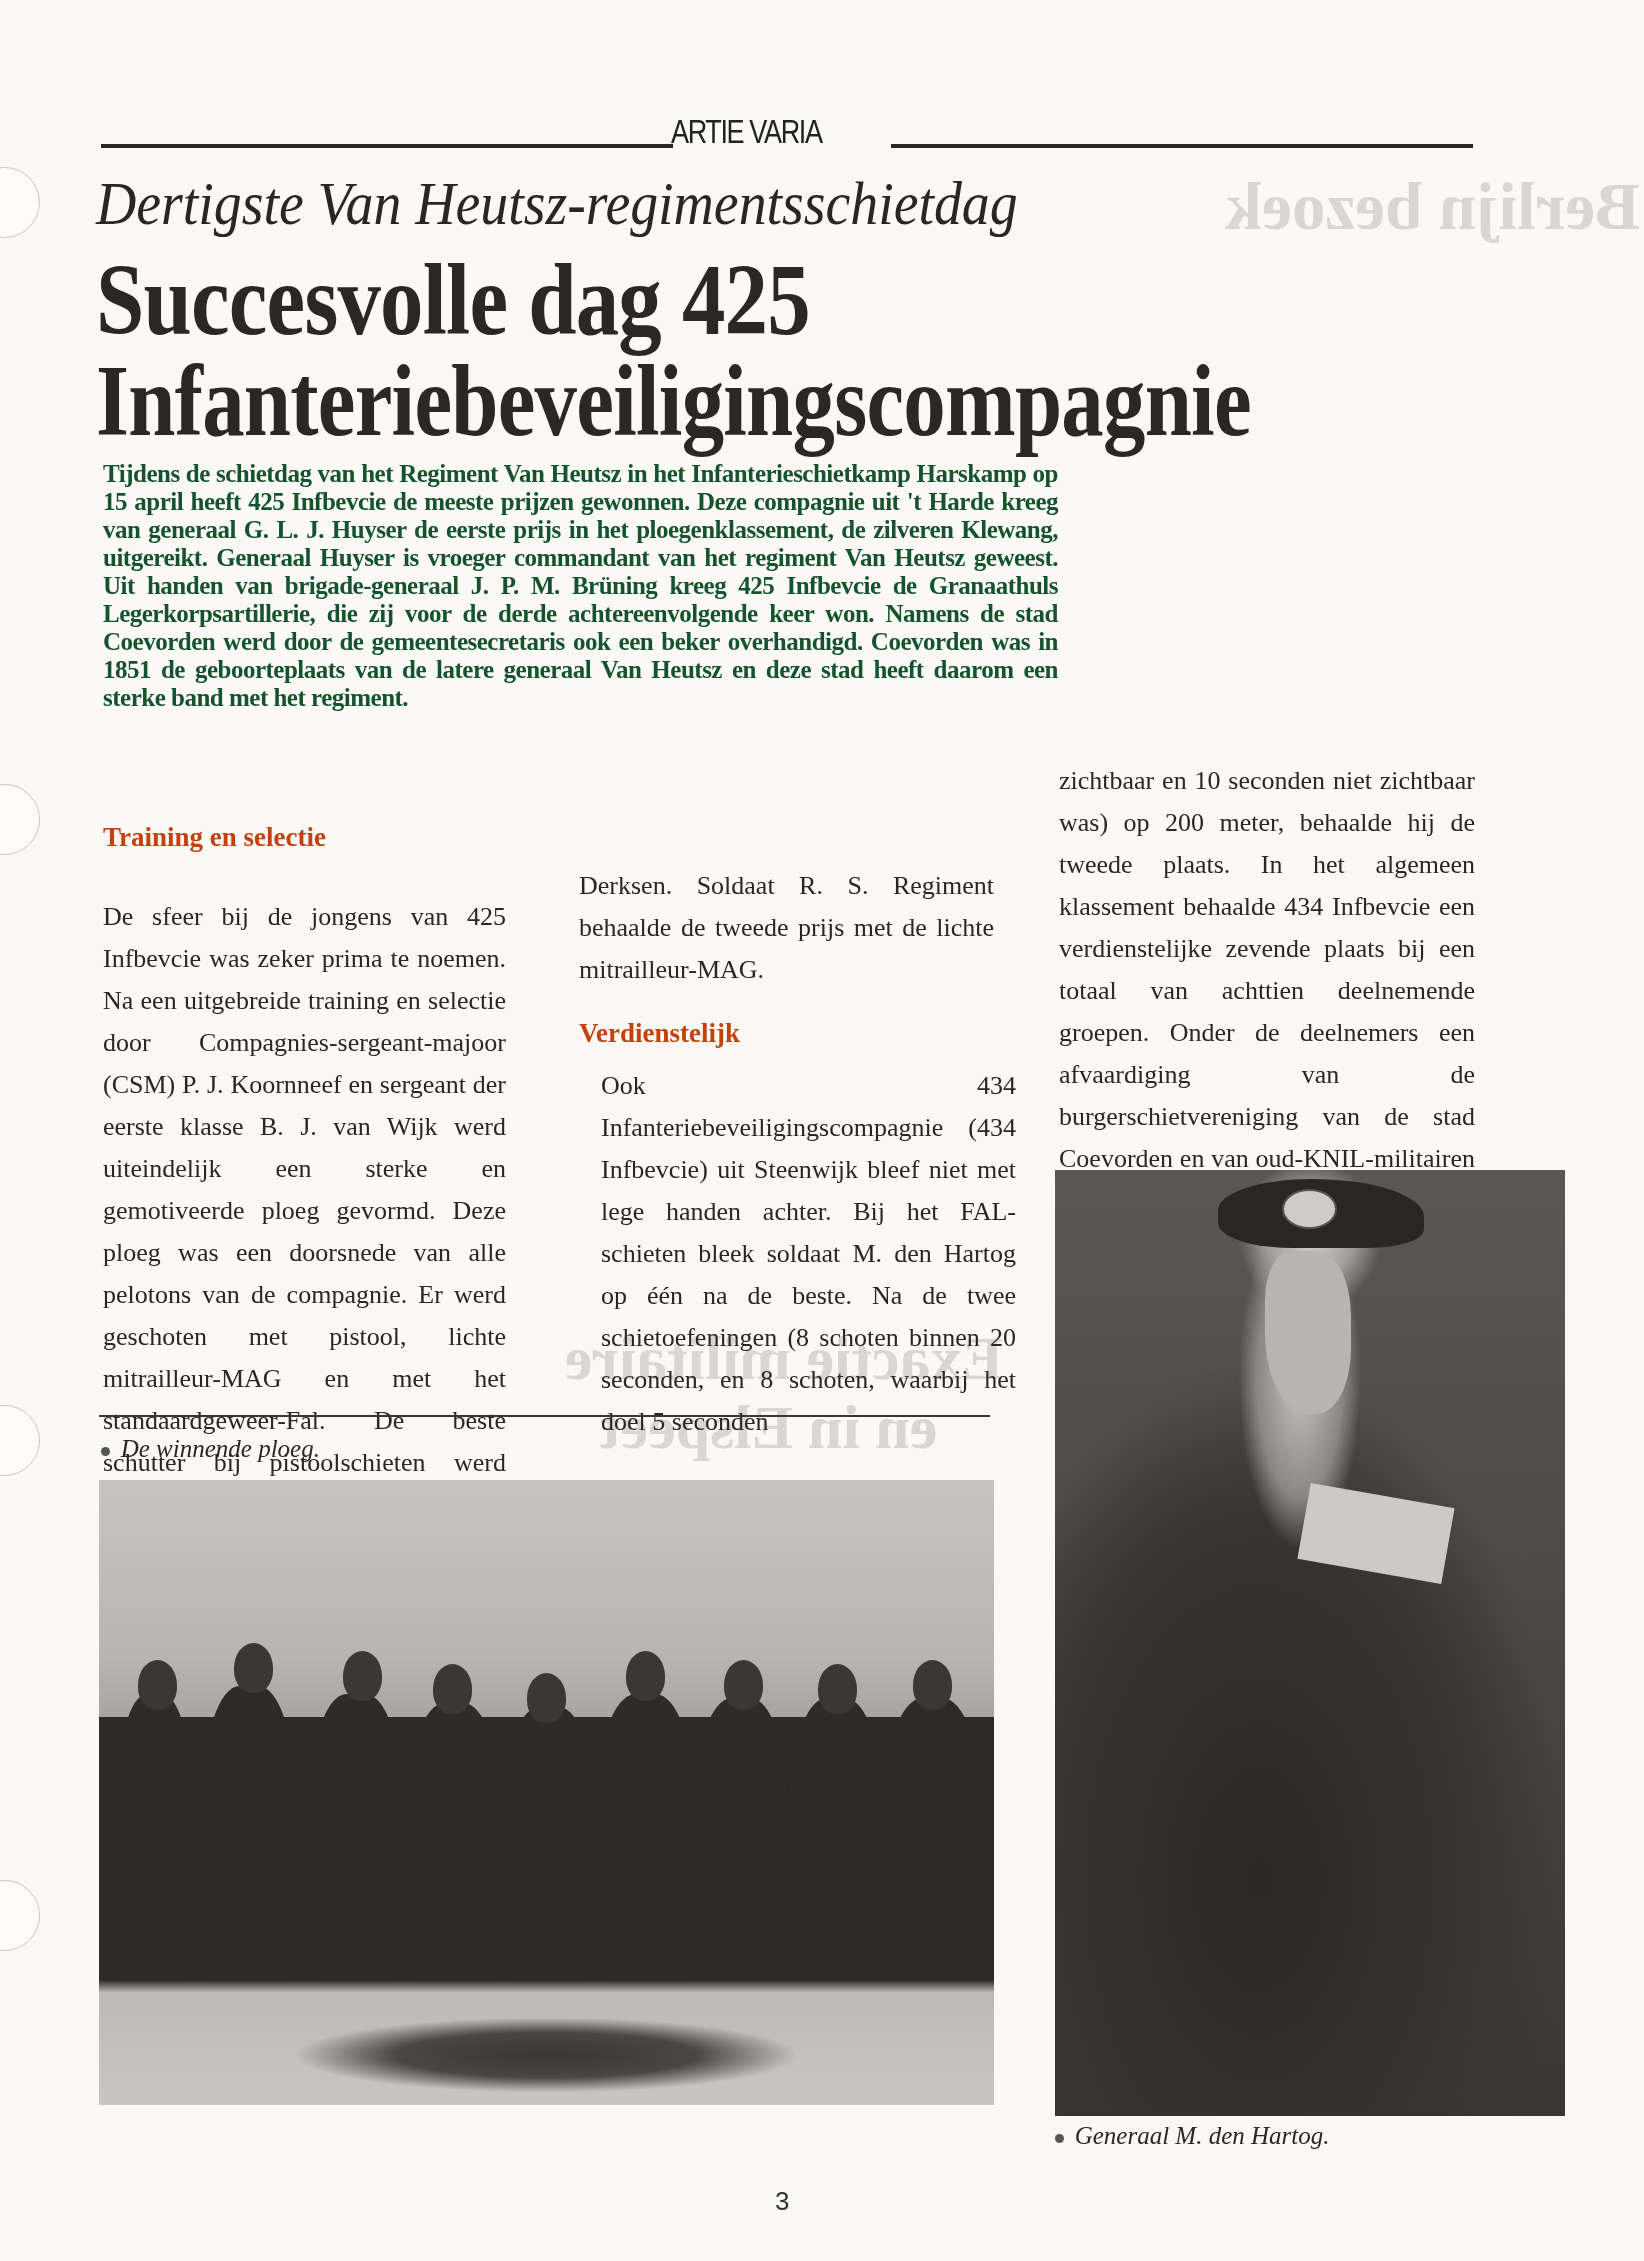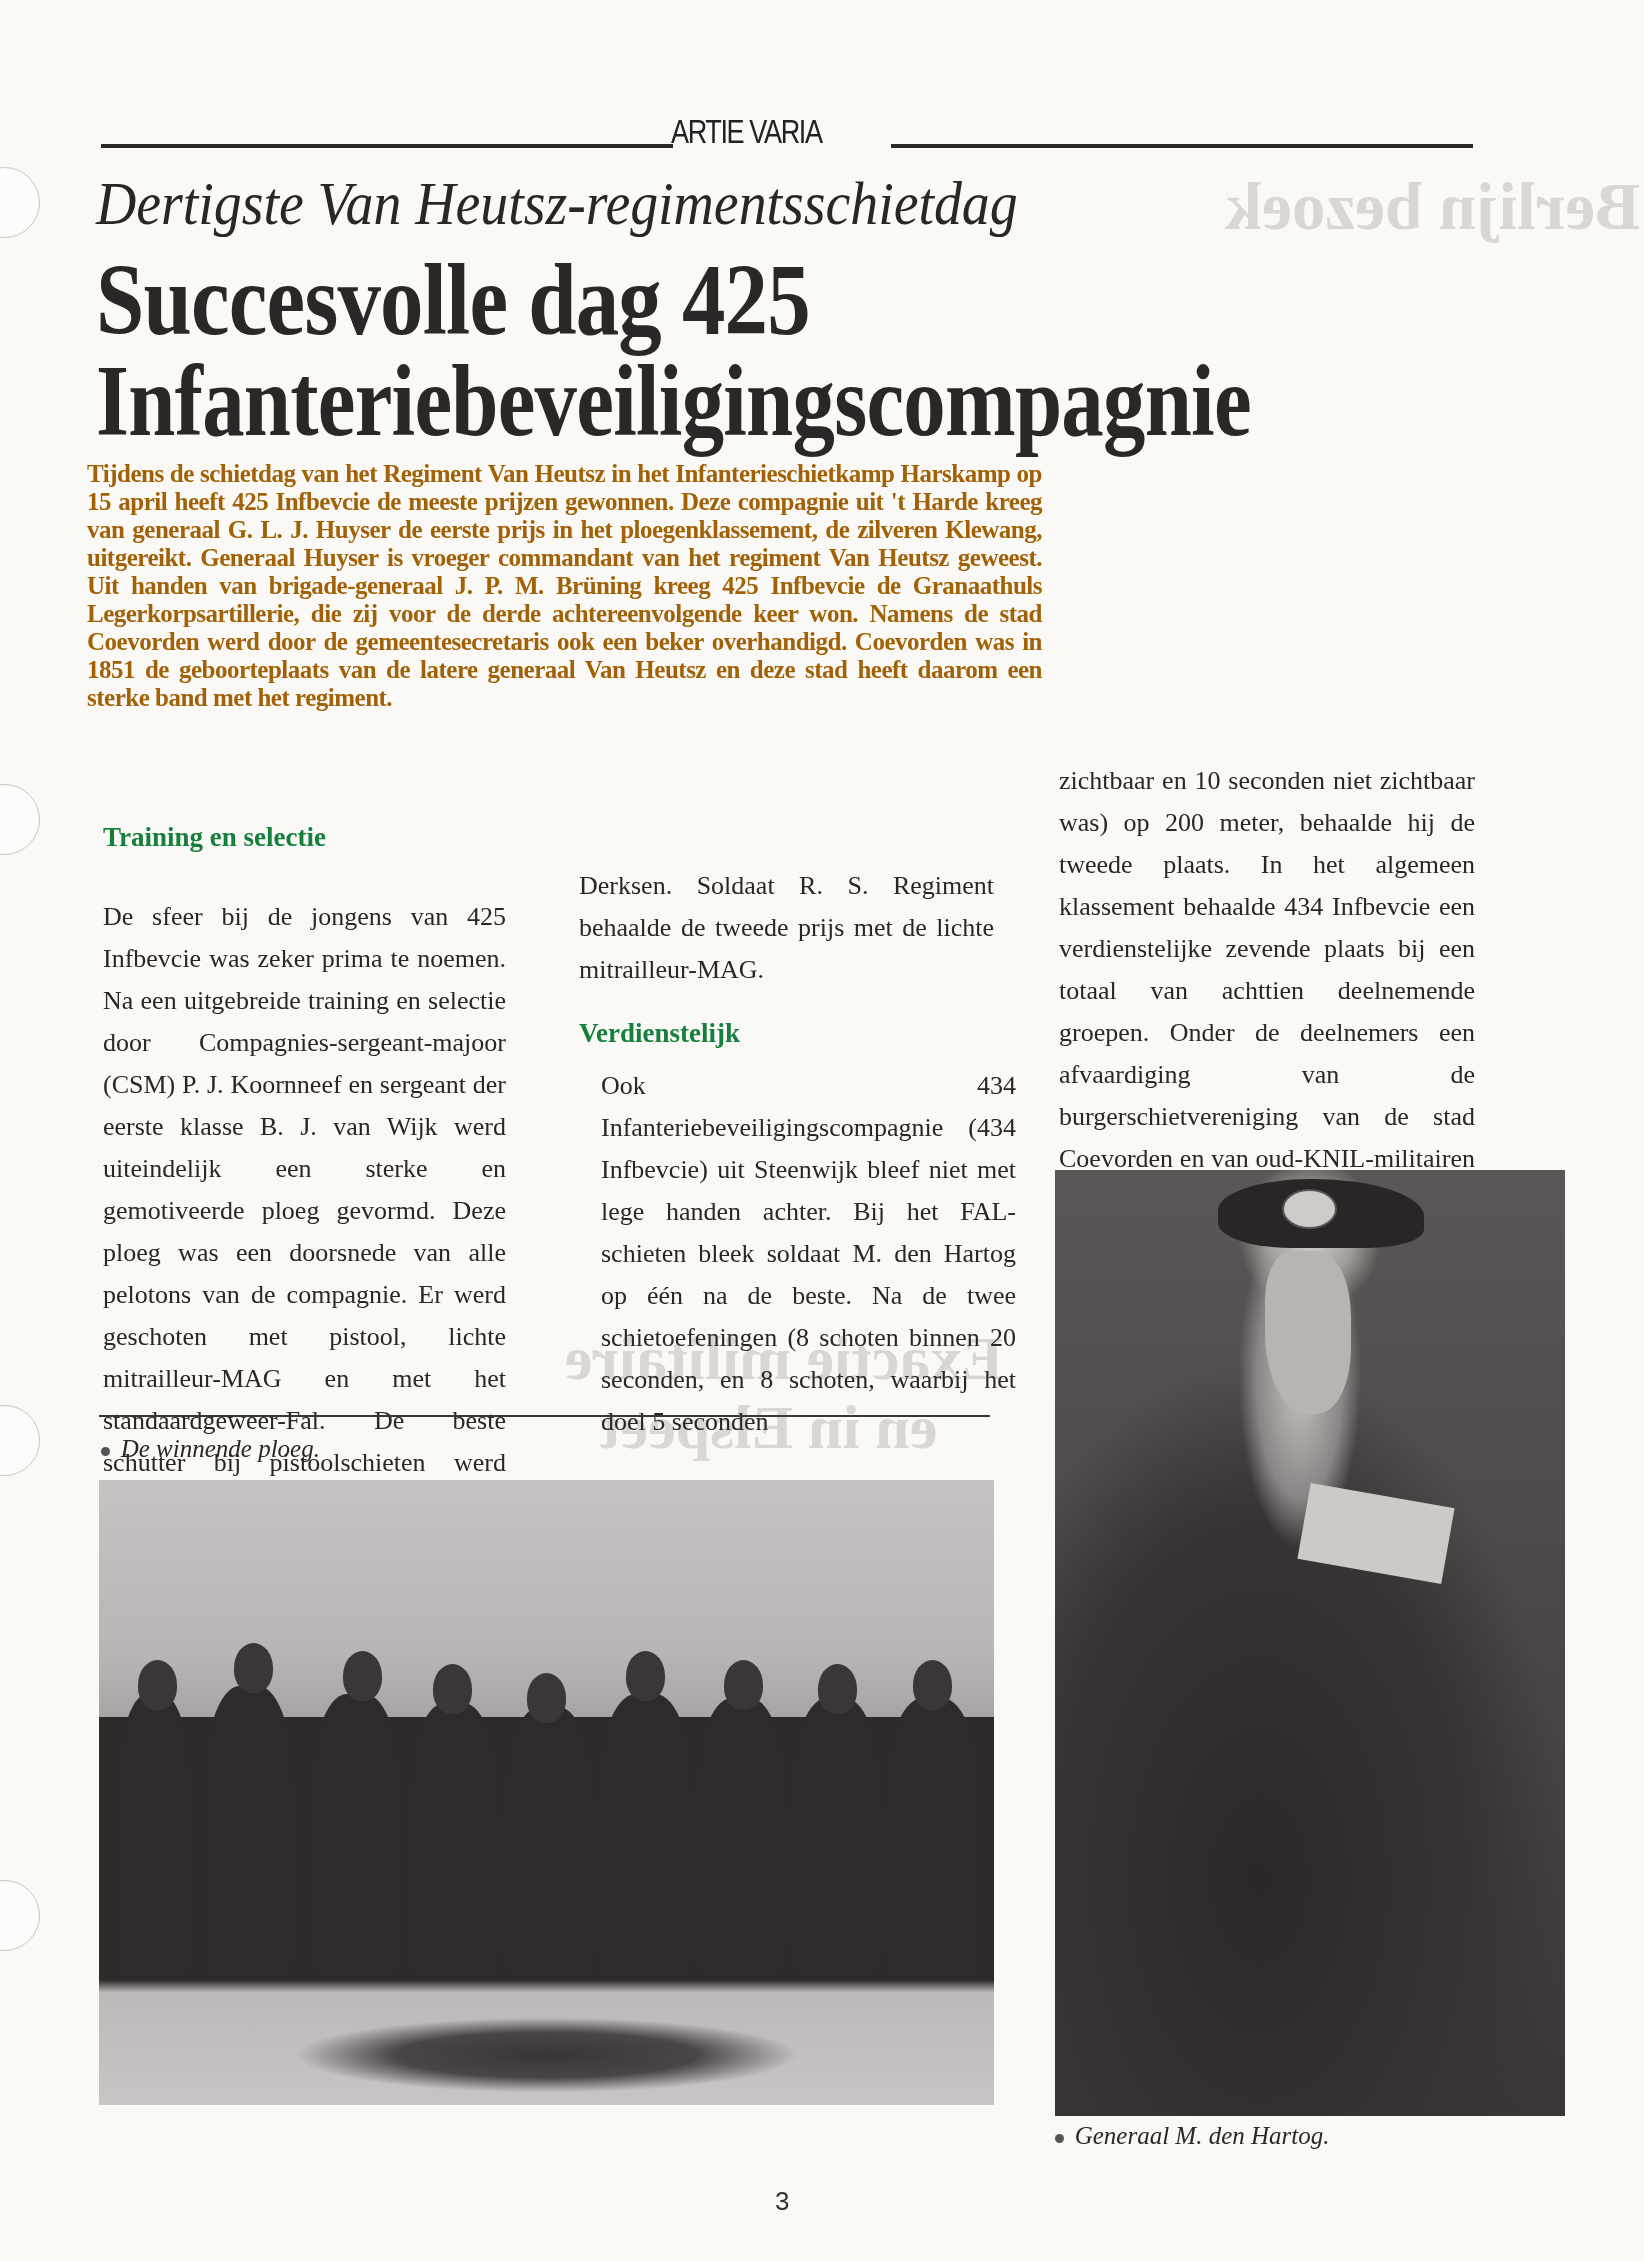--- a/index.html
+++ b/index.html
@@ -30,28 +30,28 @@
       transform: scaleX(0.9); transform-origin: left top;
     }
     .headline {
       position: absolute; left: 96px; white-space: nowrap;
       font-size: 101px; font-weight: bold; color: #2b2727;
       transform-origin: left top; letter-spacing: -0.9px;
     }
     .hl1 { top: 242px; transform: scaleX(0.86); }
     .hl2 { top: 343px; transform: scaleX(0.84); }
     .lead {
-      position: absolute; left: 87px; top: 460px; width: 955px;
+      position: absolute; left: 103px; top: 460px; width: 955px;
       font-size: 25px; font-weight: bold; line-height: 28px;
-      text-align: justify; color: #a16207;
+      text-align: justify; color: #14532d;
       font-family: "Liberation Serif", serif;
       letter-spacing: -0.5px;
     }
     .subhead {
-      position: absolute; font-size: 27px; font-weight: bold; color: #15803d;
+      position: absolute; font-size: 27px; font-weight: bold; color: #c2410c;
     }
     .col {
       position: absolute; font-size: 26px; line-height: 42px;
       text-align: justify; color: #2a2626;
     }
     .col1 { left: 103px; top: 865px; width: 403px; margin-top: 31px; }
     .col2a { left: 579px; top: 865px; width: 415px; }
     .col2b { left: 579px; top: 1065px; width: 415px; margin-left: 22px; }
     .col3 { left: 1059px; top: 760px; width: 416px; }
     .end-mark { display: inline-block; width: 15.4px; height: 15.4px; background: #333; margin-left: 1.7px; vertical-align: baseline; }

